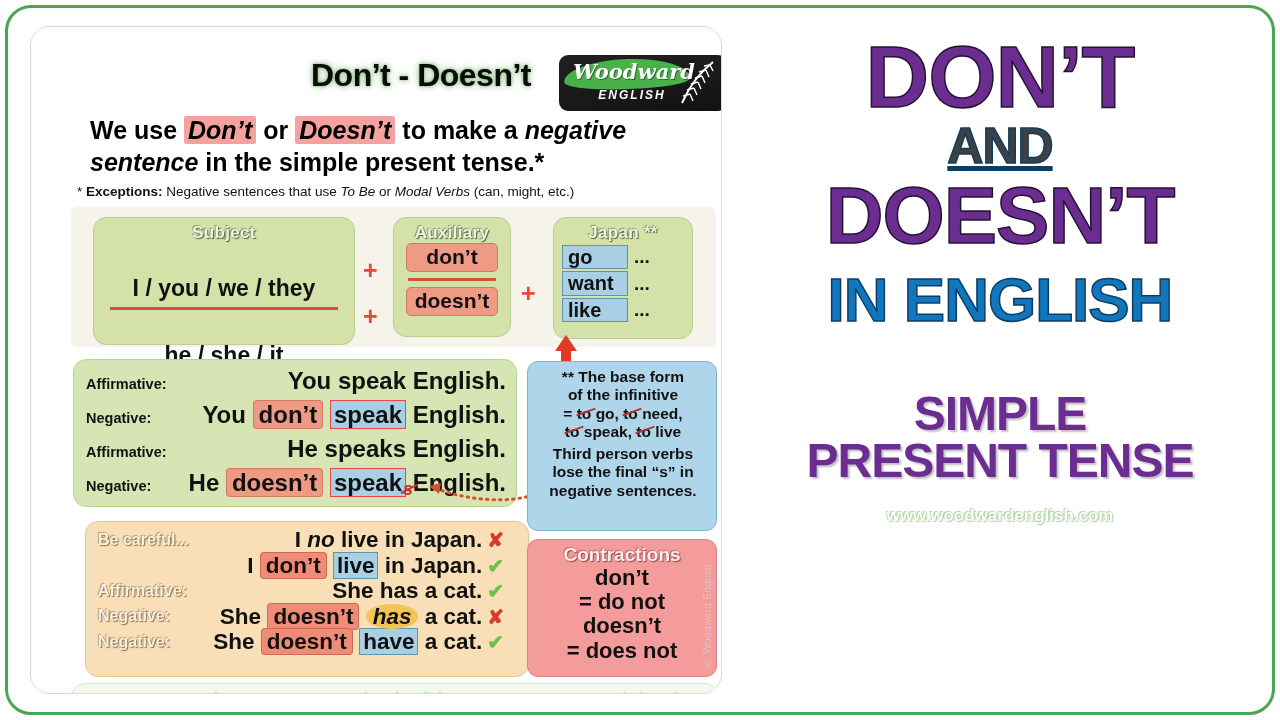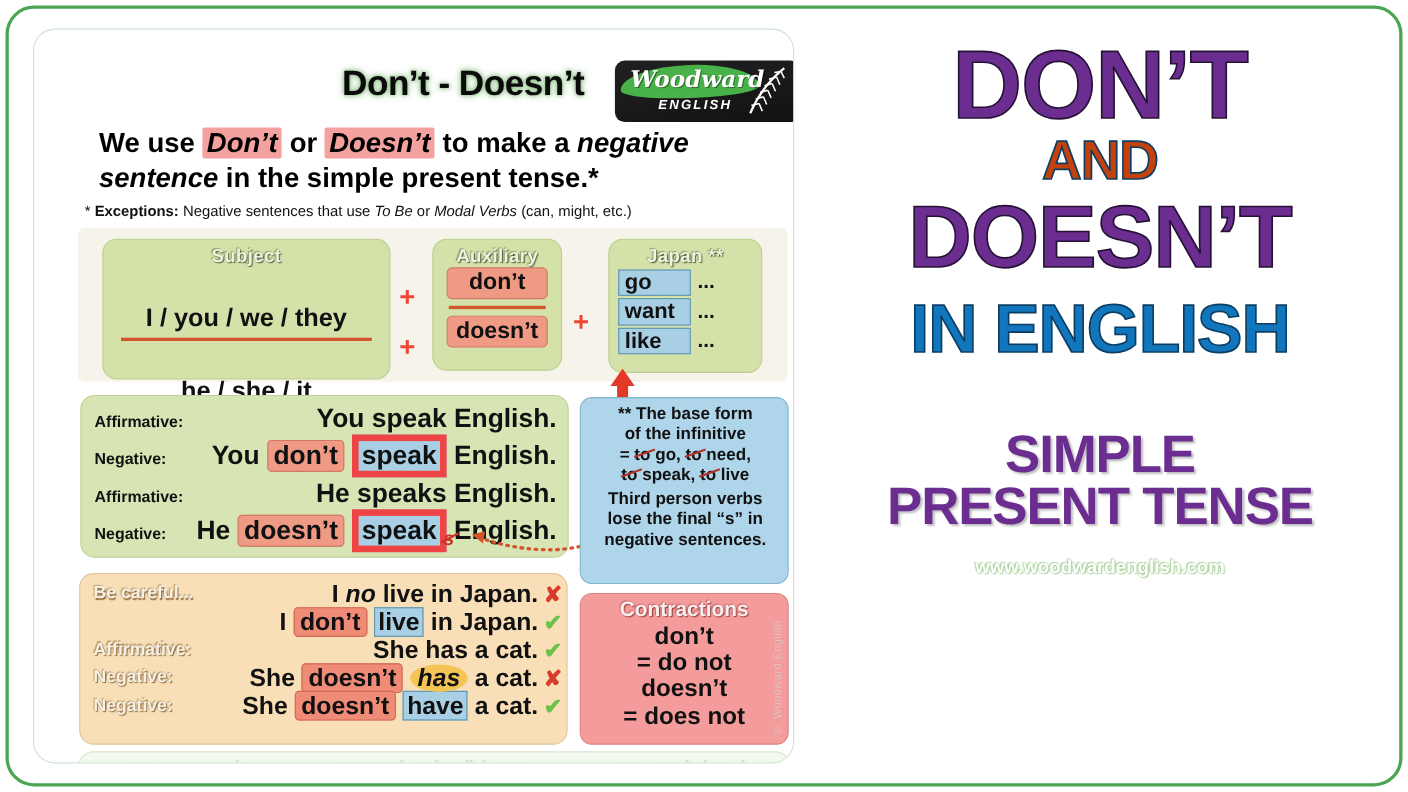--- a/index.html
+++ b/index.html
@@ -196,21 +196,21 @@
     font-size: 14.5px; font-weight: bold; color: #111;
     margin-right: auto;
     align-self: center;
   }
   .ex-text { font-size: 24px; font-weight: bold; color: #111; }
   .ex-text .pink {
     background: #ef9a85; border: 1px solid #d27a63;
     border-radius: 4px; padding: 0 5px;
   }
   .ex-text .blue {
-    background: #a8cfe3; border: 6px solid #ef4444;
+    background: #a8cfe3; border: 1px solid #ef4444;
     padding: 0 3px;
   }
   .strike-s {
     position: absolute;
     left: 372px; top: 452px;
     font-size: 18px; font-weight: bold;
     color: #c9342a;
     font-style: italic;
   }
   .strike-s::after {
@@ -240,26 +240,26 @@
     content: "";
     position: absolute; left: -1px; top: 6px;
     width: 20px; height: 2px; background: #b3342a;
     transform: rotate(-20deg);
   }
   .bluenote .blk { margin-top: 4px; }
 
   
   .careful {
     position: absolute;
-    left: 41px; top: 494px;
+    left: 54px; top: 494px;
     width: 444px; height: 156px;
     background: #f8dfb8;
     border: 1px solid #e2c597;
     border-radius: 13px;
-    padding: 5px 4px 0 12px;
+    padding: 5px 24px 0 12px;
   }
   .careful .cf-head {
     font-size: 16px; font-weight: bold;
     color: #f4f1e8;
     text-shadow: 1px 1px 1px rgba(140,100,50,.9), -1px -1px 1px rgba(170,130,80,.7);
     align-self: center;
     margin-right: auto;
   }
   .careful .ex-row { height: 25.5px; }
   .careful .ex-text { font-size: 22.5px; }
@@ -330,21 +330,21 @@
     text-align: center;
   }
   .big {
     font-weight: bold;
     line-height: .98;
     color: #6b2d8f;
     -webkit-text-stroke: 1.5px #241133;
     letter-spacing: -1px;
   }
   #t-dont    { font-size: 88px; margin-top: 8px; }
-  #t-and     { font-size: 50px; color: #c2410c; -webkit-text-stroke: 1.5px #0c3e63; margin-top: 2px; }
+  #t-and     { font-size: 50px; color: #404040; -webkit-text-stroke: 1.5px #0c3e63; margin-top: 2px; text-decoration: underline; }
   #t-doesnt  { font-size: 80px; margin-top: 6px; }
   #t-inenglish { font-size: 62px; color: #1176bc; -webkit-text-stroke: 1.5px #0c3e63; margin-top: 14px; }
   #t-simple  { font-size: 48px; color: #6b2d8f; -webkit-text-stroke: 0; margin-top: 60px; text-shadow: 2px 2px 2px rgba(0,0,0,.25); }
   #t-present { font-size: 48px; color: #6b2d8f; -webkit-text-stroke: 0; text-shadow: 2px 2px 2px rgba(0,0,0,.25); }
   .right-footer {
     margin-top: 22px;
     font-size: 17px;
     font-weight: bold;
     color: #ffffff;
     text-shadow: 0 0 2px #9dc98e, 1px 1px 1px #b8d9ad, -1px -1px 1px #b8d9ad;

